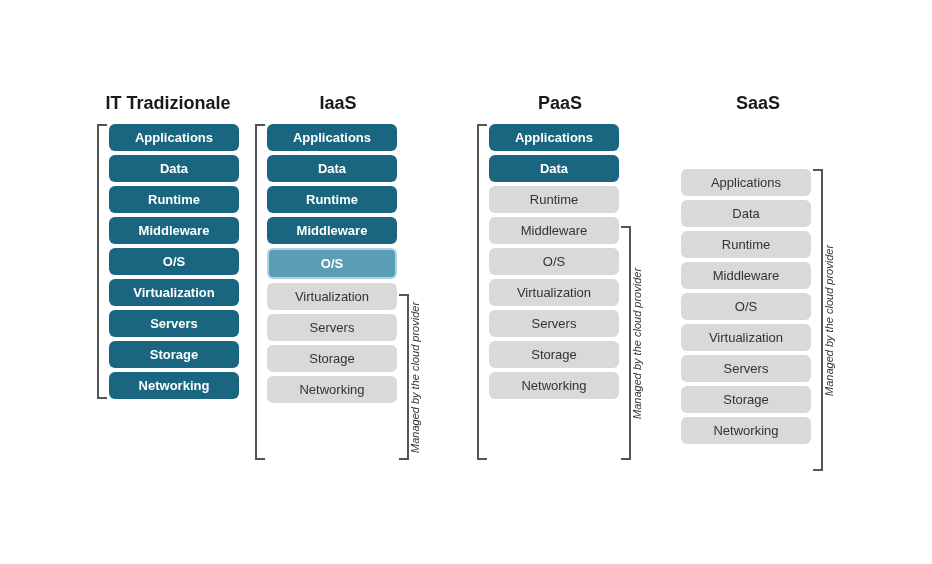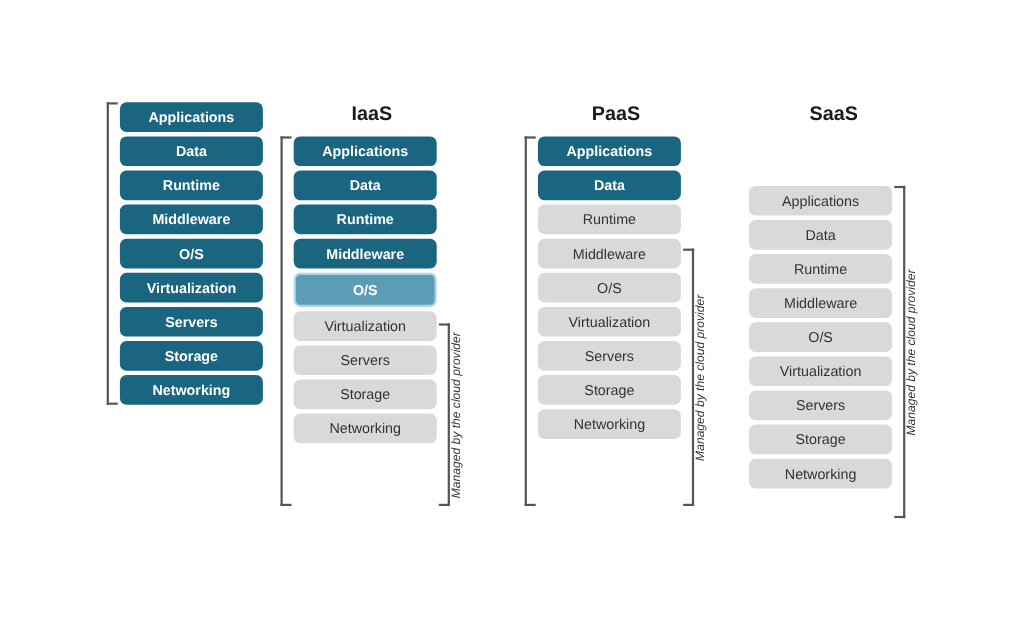--- a/index.html
+++ b/index.html
@@ -76,20 +76,21 @@
       align-items: center;
       margin: 0 8px;
     }
   </style>
 </head>
 <body>
 
 <div class="diagram">
 
   <div class="column-wrapper">
+    <div class="col-title">IT Tradizionale</div>
     <div style="display:flex; align-items:stretch;">
       <div style="width:10px; border-left:2px solid #555; border-top:2px solid #555; border-bottom:2px solid #555; margin-right:2px;"></div>
       <div class="stack">
         <div class="box-dark">Applications</div>
         <div class="box-dark">Data</div>
         <div class="box-dark">Runtime</div>
         <div class="box-dark">Middleware</div>
         <div class="box-dark">O/S</div>
         <div class="box-dark">Virtualization</div>
         <div class="box-dark">Servers</div>

